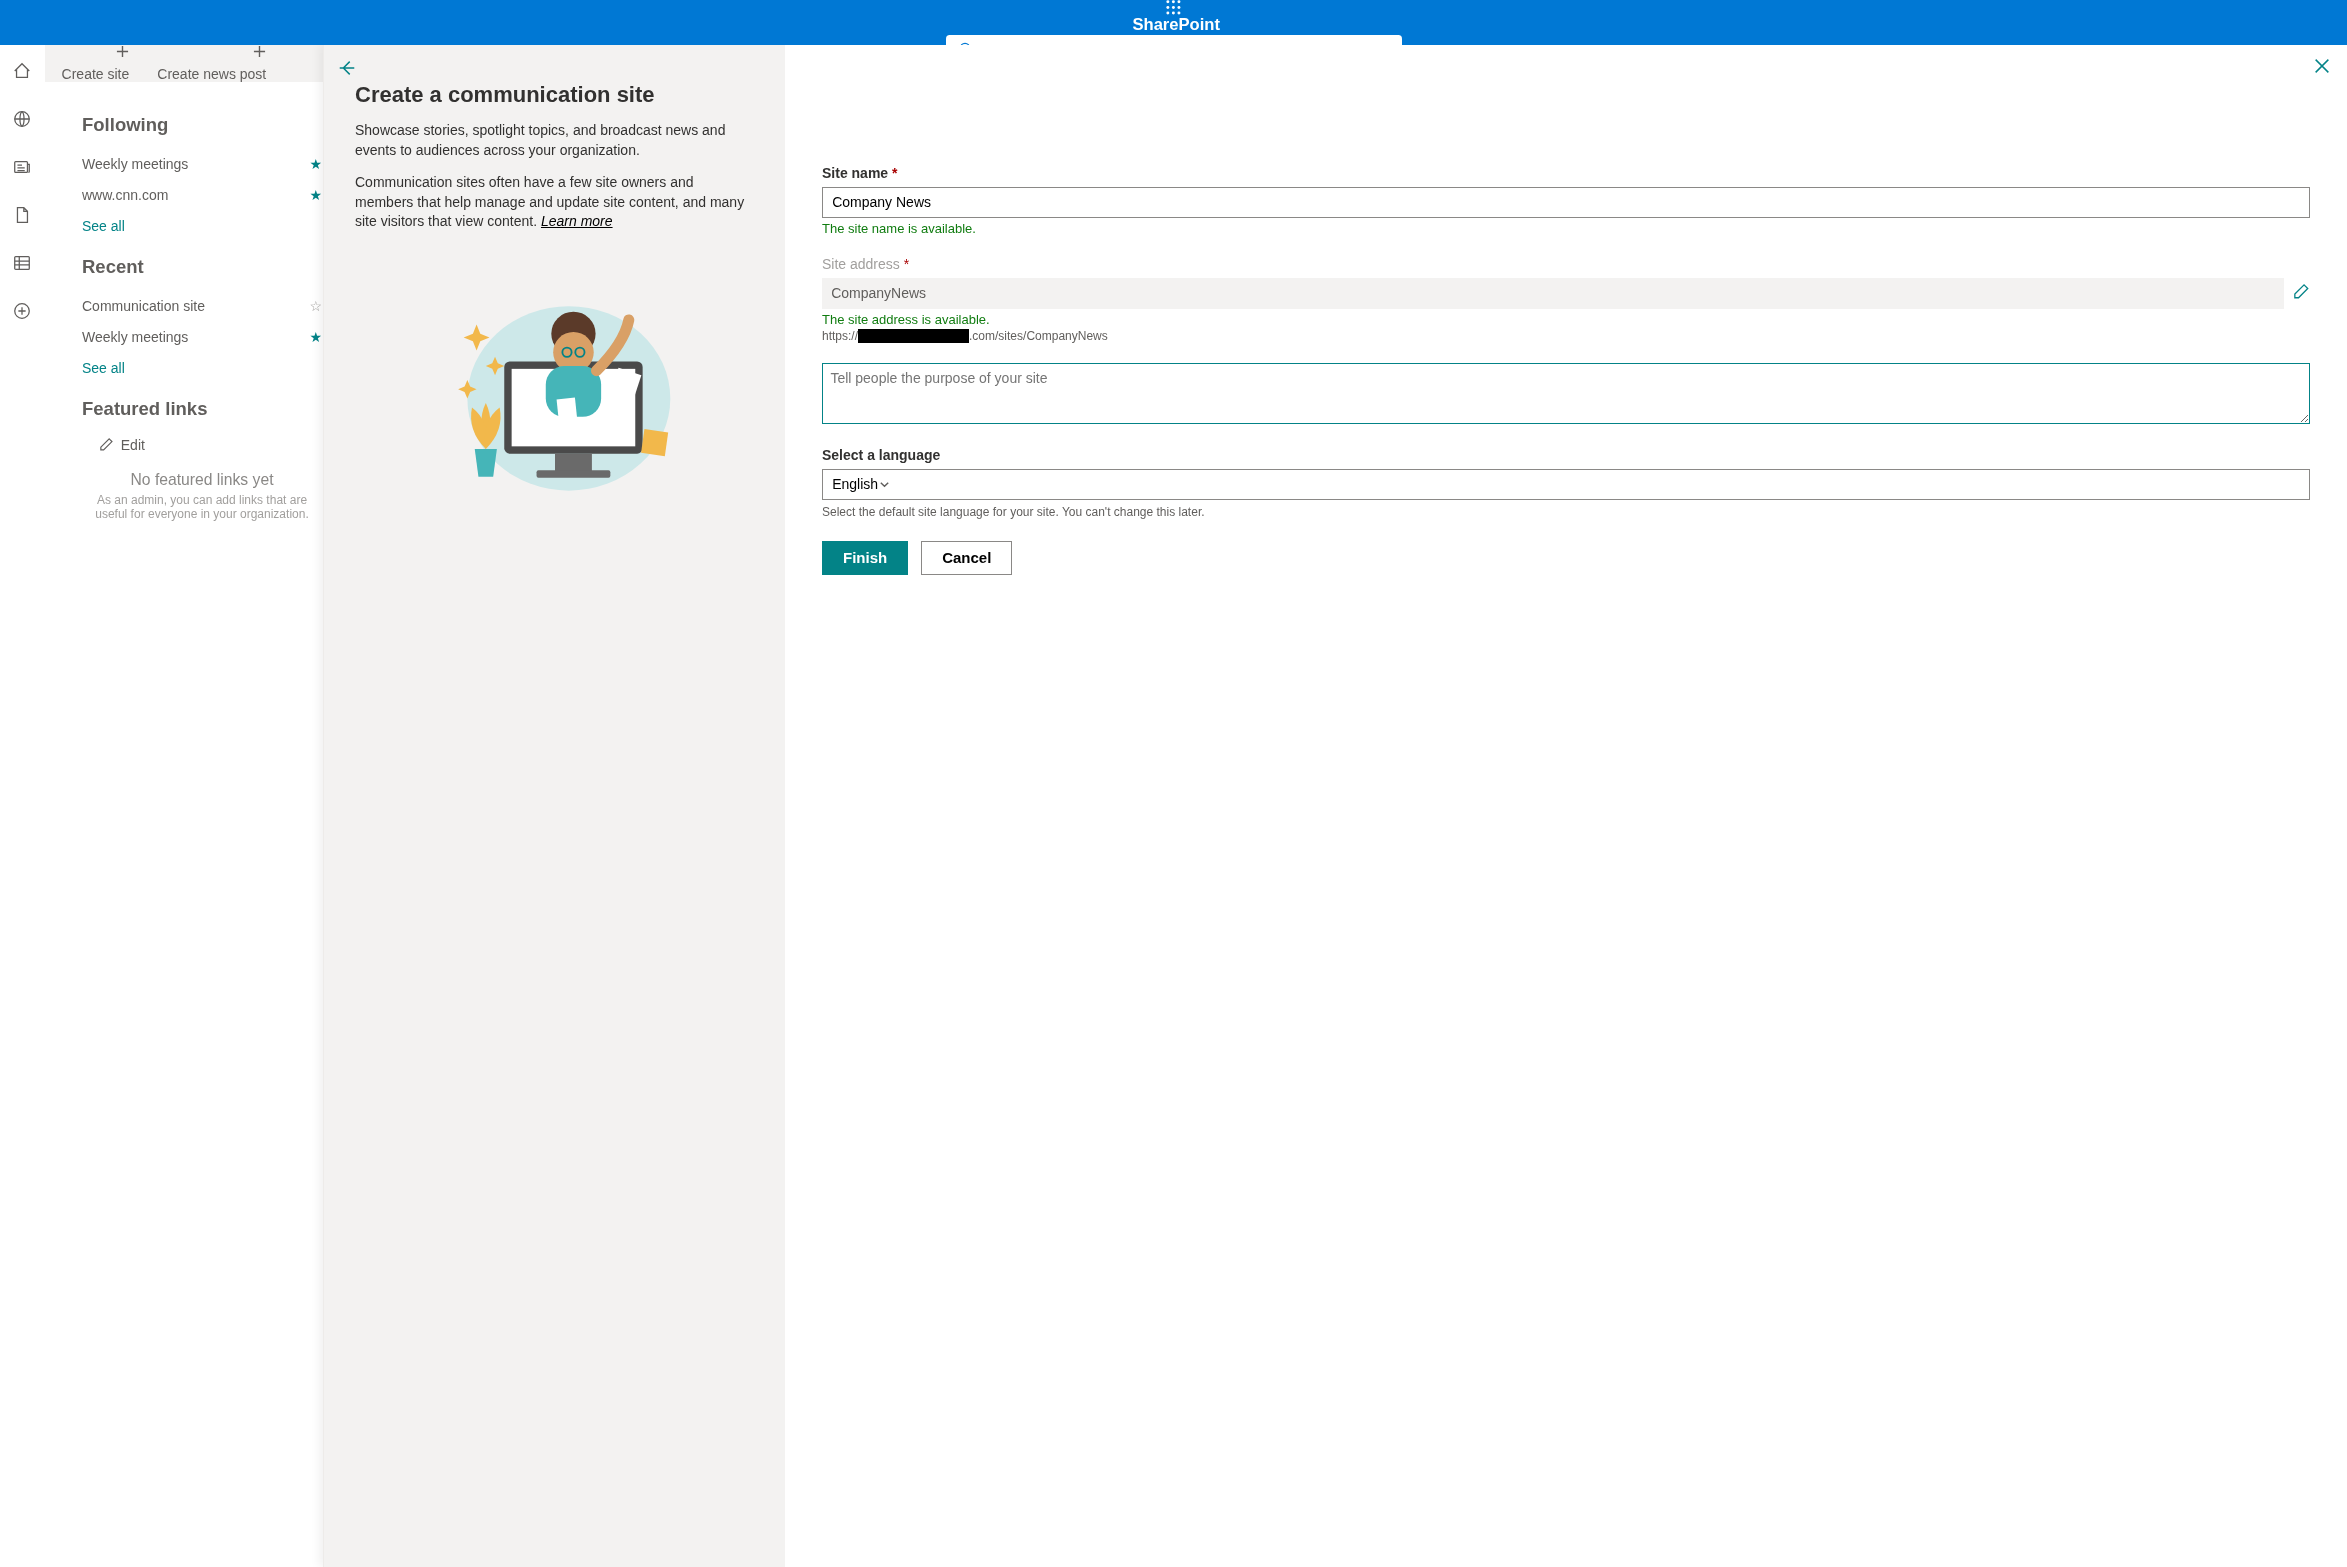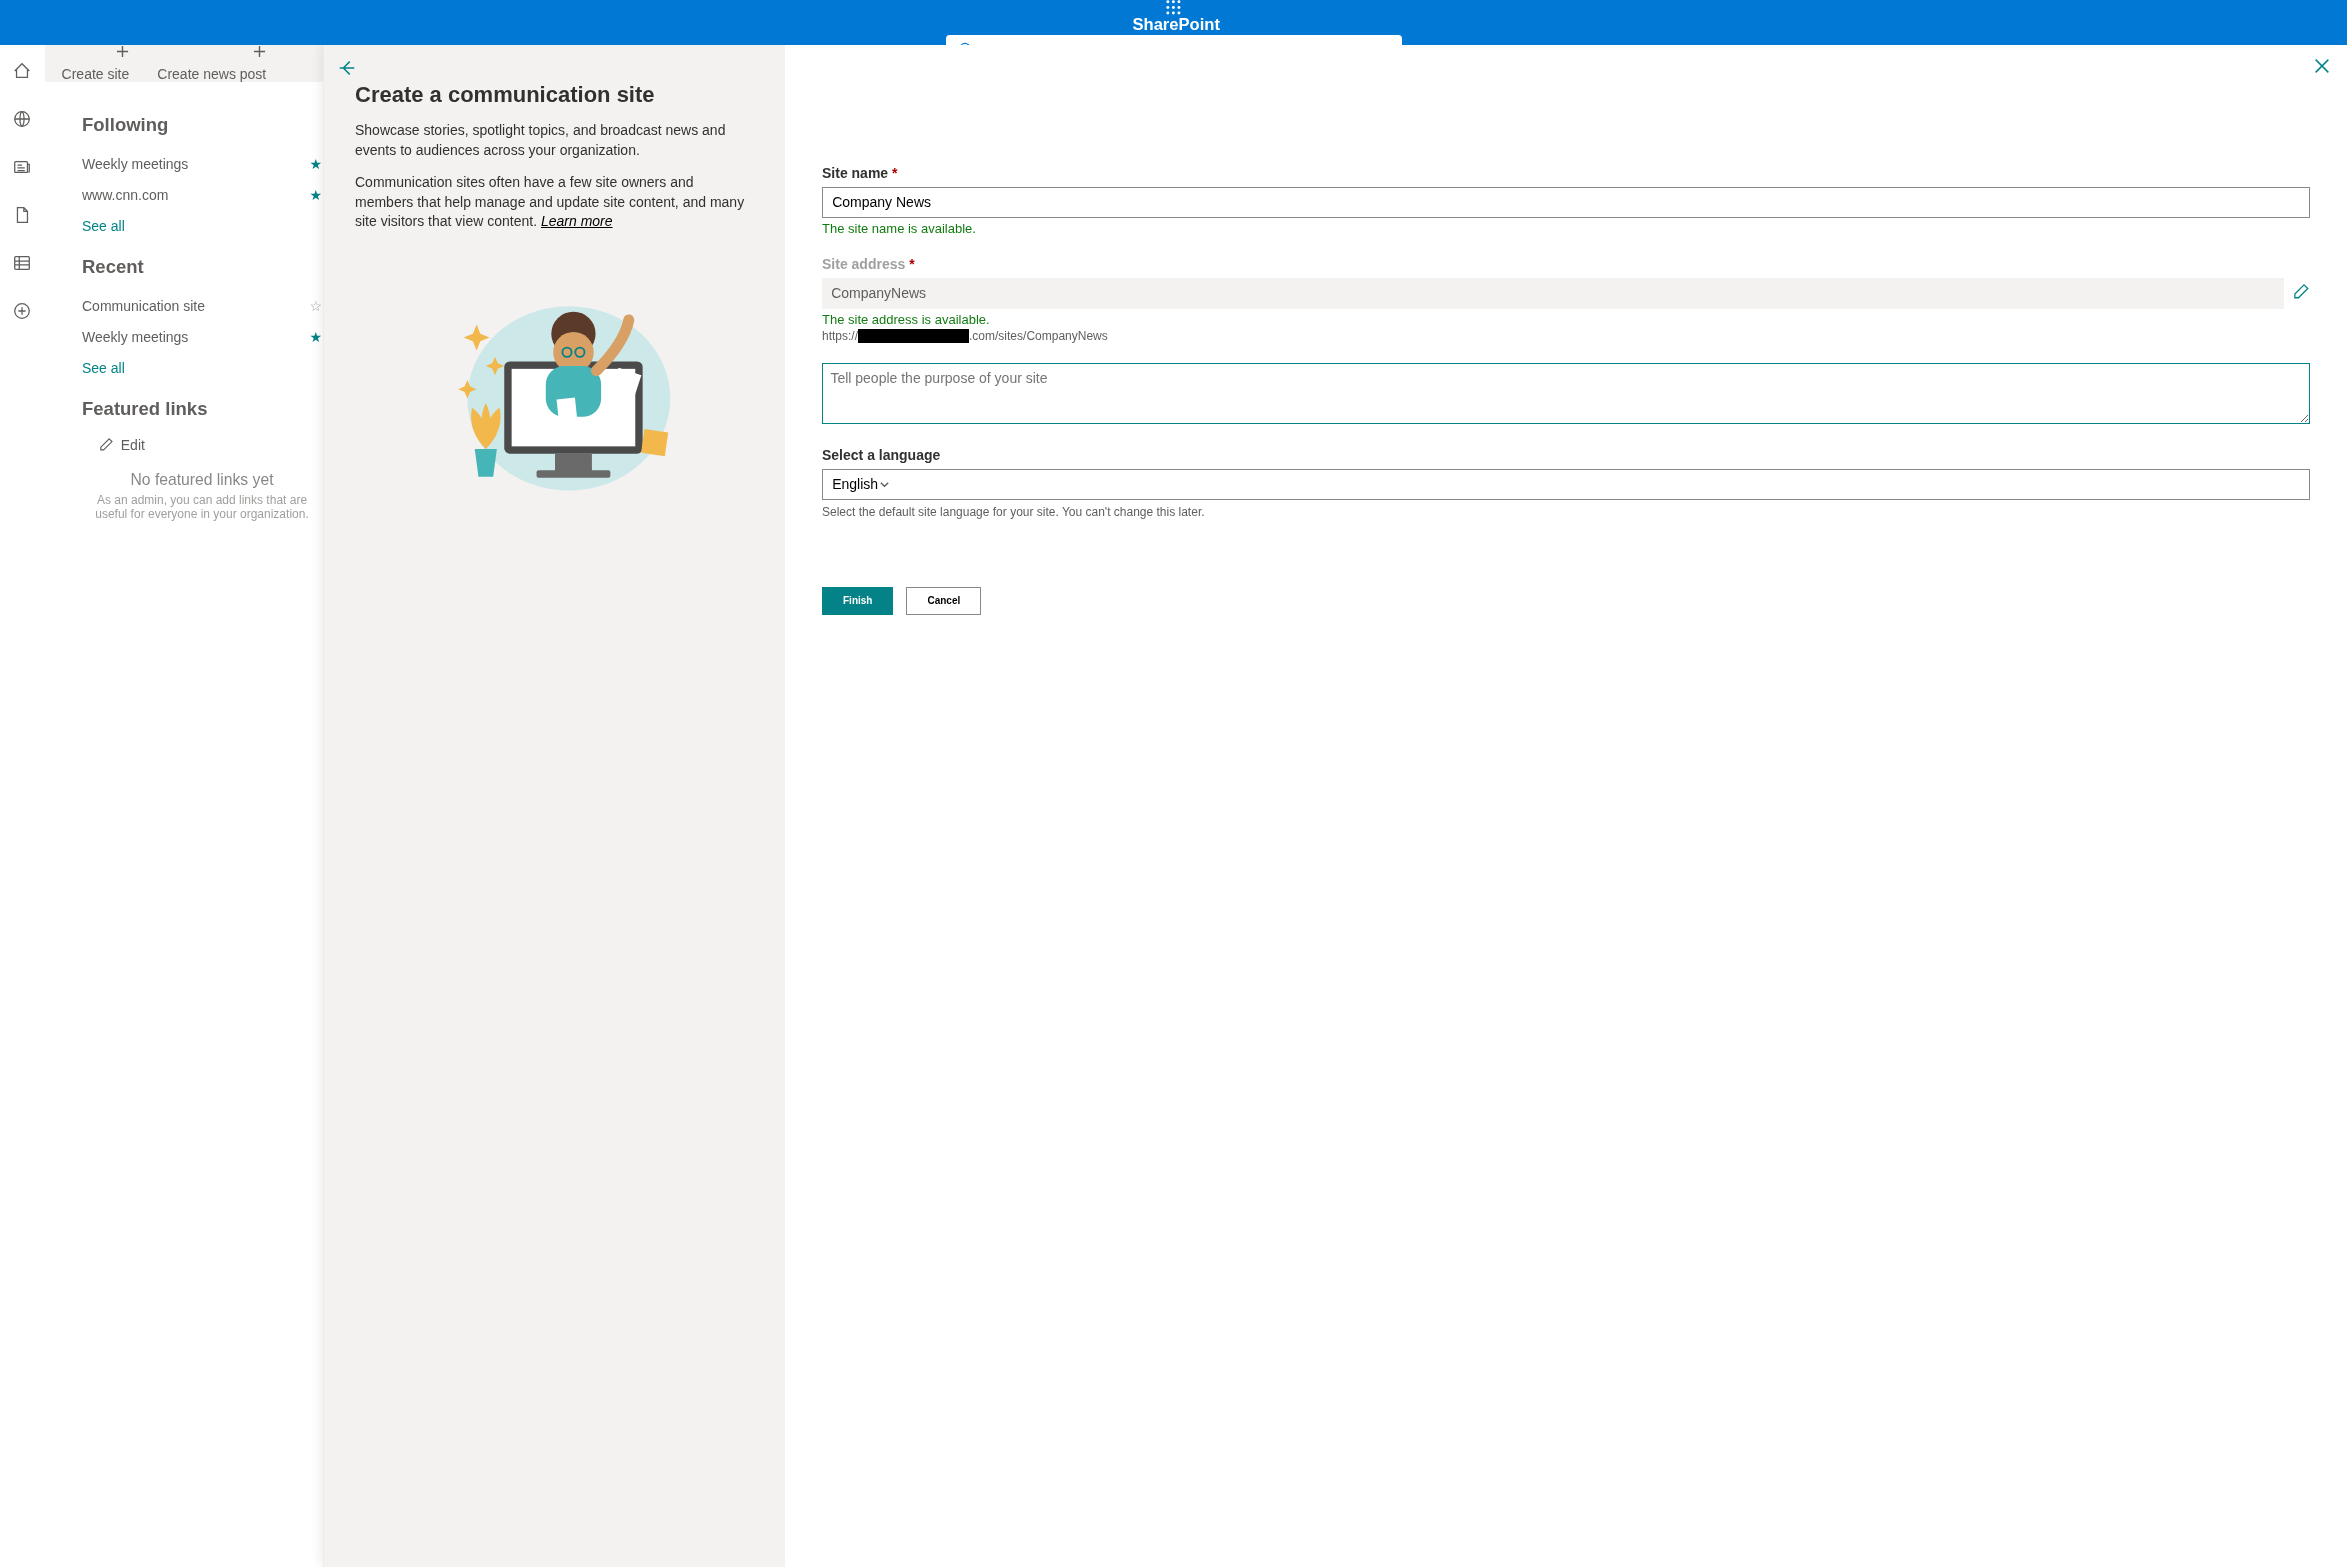--- a/index.html
+++ b/index.html
@@ -56,34 +56,34 @@
   .panel-desc a { color:#000000; text-decoration:underline; cursor:pointer;font-style:italic; }
   .illustration { display:flex; justify-content:center; margin-top:28px; }
   .illustration svg { width: 286px; }
 
   .panel-right { flex:1; padding: 120px 37px 18.5px 37px; position:relative; }
   .close-x { position:absolute; top:11px; right:14.8px; cursor:pointer; }
   .close-x svg { stroke:#038387; }
 
   .field { margin-bottom: 20px; }
   .field-label { font-size:14px; font-weight:600; color:#323130; margin-bottom:5.5px; }
-  .field-label.muted { color:#a19f9d; font-weight:700; }
+  .field-label.muted { color:#a19f9d; font-weight:400; }
   .req { color:#a80000; }
   .text-input { width:100%; height:31px; border:0.9px solid #8a8886; background:#fff; padding:0 9.2px; font-size:14px; outline:none; }
   .text-input.readonly { background:#f3f2f1; border:none; color:#605e5c; }
   .validation { color:#107c10; font-size:13px; margin-top:3.7px; }
   .url-line { font-size:12px; color:#605e5c; margin-top:1.8px; }
   .url-line .blackout { background:#000; color:#000; display:inline-block; width:111px; }
   .addr-row { display:flex; align-items:center; gap:9.2px; }
   .edit-pencil { cursor:pointer; color:#038387; }
   .textarea { width:100%; height:61px; border:1.8px solid #038387; padding:5.5px 7.4px; font-size:14px; resize:both; outline:none; font-family:inherit; }
   .select-box { width:100%; height:31px; border:0.9px solid #8a8886; background:#fff; padding:0 9.2px; font-size:14px; display:flex; align-items:center; cursor:pointer; }
   .hint { font-size:12px; color:#605e5c; margin-top:5.5px; line-height:1.3; }
   .btn-row { display:flex; gap:13px; margin-top:18.5px; }
-  .btn { padding: 7.4px 20px; font-size:10px; font-weight:600; cursor:pointer; border:0.9px solid #8a8886; background:#fff;margin-top:46px; }
+  .btn { padding: 7.4px 20px; font-size:15px; font-weight:600; cursor:pointer; border:0.9px solid #8a8886; background:#fff; }
   .btn.primary { background:#038387; border-color:#038387; color:#fff; }
 </style>
 </head>
 <body>
 
 <div class="suite-bar">
   <div class="waffle">
     <svg width="14.8" height="14.8" viewBox="0 0 16 16">
         <circle cx="2" cy="2" r="1.6"></circle>
         <circle cx="8" cy="2" r="1.6"></circle>

